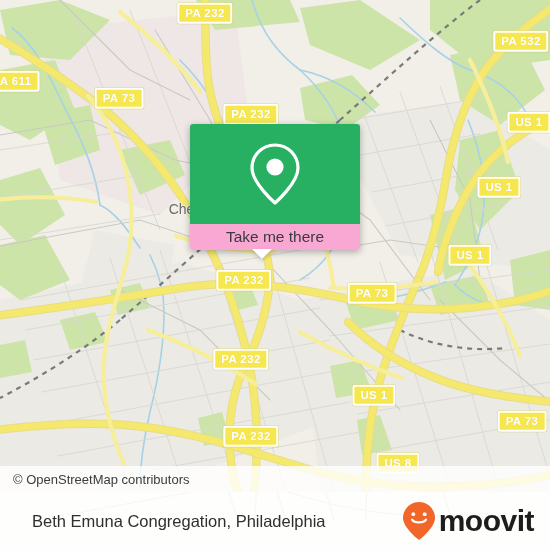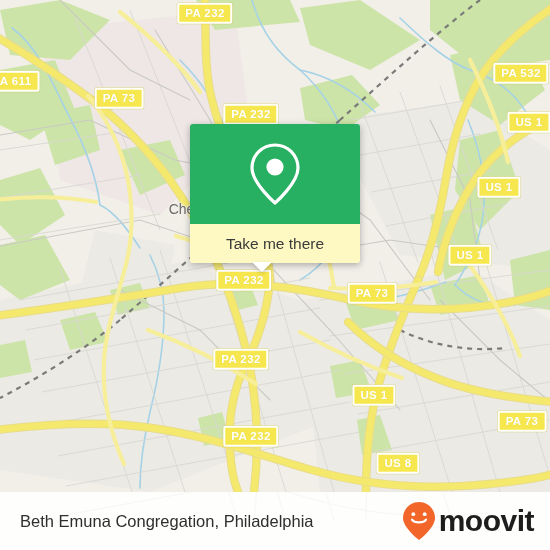--- a/index.html
+++ b/index.html
@@ -78,22 +78,22 @@
   }
   .popup-head {
     background: #27b062;
     height: 100px;
     border-radius: 3px 3px 0 0;
     display: flex;
     align-items: center;
     justify-content: center;
   }
   .popup-foot {
-    background: #fef9c3;
-    height: 39px;
+    background: #f9a8d4;
+    height: 26px;
     border-radius: 0 0 3px 3px;
     display: flex;
     align-items: center;
     justify-content: center;
     position: relative;
   }
   .popup-foot-label {
     color: #3b3b3b;
     font-size: 15.5px;
     font-family: "Liberation Sans", sans-serif;
@@ -143,21 +143,21 @@
     z-index: 35;
   }
   .bottom-bar-bg {
     position: absolute;
     left: 0; top: -492px;
     opacity: 0.10;
     pointer-events: none;
   }
   .place-title {
     position: relative;
-    padding-left: 20px;
+    padding-left: 32px;
     font-size: 16.5px;
     color: #2f2f2f;
     font-family: "Liberation Sans", sans-serif;
     white-space: nowrap;
   }
   .brand {
     position: relative;
     display: flex;
     align-items: center;
     padding-right: 16px;
@@ -336,21 +336,21 @@
         <path class="sec" d="M148 330 C186 344, 222 362, 256 384"></path>
         <path class="sec" d="M466 260 C488 290, 508 322, 520 356"></path>
         <path class="sec" d="M470 60 C486 92, 500 126, 508 162"></path>
         <path class="sec" d="M120 12 C150 36, 178 62, 200 92"></path>
       </g>
     </svg>
 
     <div class="place-label" style="left:185px; top:209px;">Chelt</div>
 
     <div class="shield" style="left:205px; top:13px;">PA 232</div>
-    <div class="shield" style="left:521px; top:41px;margin-top:32px;">PA 532</div>
+    <div class="shield" style="left:521px; top:41px;">PA 532</div>
     <div class="shield" style="left:12px; top:81px;">PA 611</div>
     <div class="shield" style="left:119px; top:98px;">PA 73</div>
     <div class="shield" style="left:251px; top:114px;">PA 232</div>
     <div class="shield" style="left:529px; top:122px;">US 1</div>
     <div class="shield" style="left:499px; top:187px;">US 1</div>
     <div class="shield" style="left:470px; top:255px;">US 1</div>
     <div class="shield" style="left:244px; top:280px;">PA 232</div>
     <div class="shield" style="left:372px; top:293px;">PA 73</div>
     <div class="shield" style="left:241px; top:359px;">PA 232</div>
     <div class="shield" style="left:374px; top:395px;">US 1</div>
@@ -365,20 +365,23 @@
         <path d="M28 4 C15.3 4 5 14.3 5 27 C5 42 28 62 28 62 C28 62 51 42 51 27 C51 14.3 40.7 4 28 4 Z" fill="none" stroke="#ffffff" stroke-width="3.2" stroke-linejoin="round"></path>
         <circle cx="28" cy="26" r="8.6" fill="#ffffff"></circle>
       </svg>
     </div>
     <div class="popup-foot">
       <span class="popup-foot-label">Take me there</span>
       <div class="popup-tail"></div>
     </div>
   </div>
 
+  <div class="attribution">
+    <span>© OpenStreetMap contributors</span>
+  </div>
 
   <div class="bottom-bar">
     <svg class="bottom-bar-bg" width="550" height="550" viewBox="0 0 550 492" aria-hidden="true">
       <g fill="none" stroke="#b9b9b4" stroke-width="1.2">
         <path d="M-5 430 C45 424, 100 420, 152 428 C210 436, 262 456, 312 470 C368 486, 430 490, 490 484"></path>
         <path d="M220 270 C234 305, 246 340, 252 380 C258 418, 258 458, 254 492"></path>
         <path d="M270 278 C268 310, 258 340, 244 368 C232 394, 228 420, 230 450"></path>
         <path d="M418 280 C404 312, 390 345, 380 380 C370 414, 366 452, 366 492"></path>
         <path d="M552 402 C510 398, 470 392, 436 378 C400 364, 372 346, 348 322"></path>
         <path d="M50 424 L340 370"></path>

